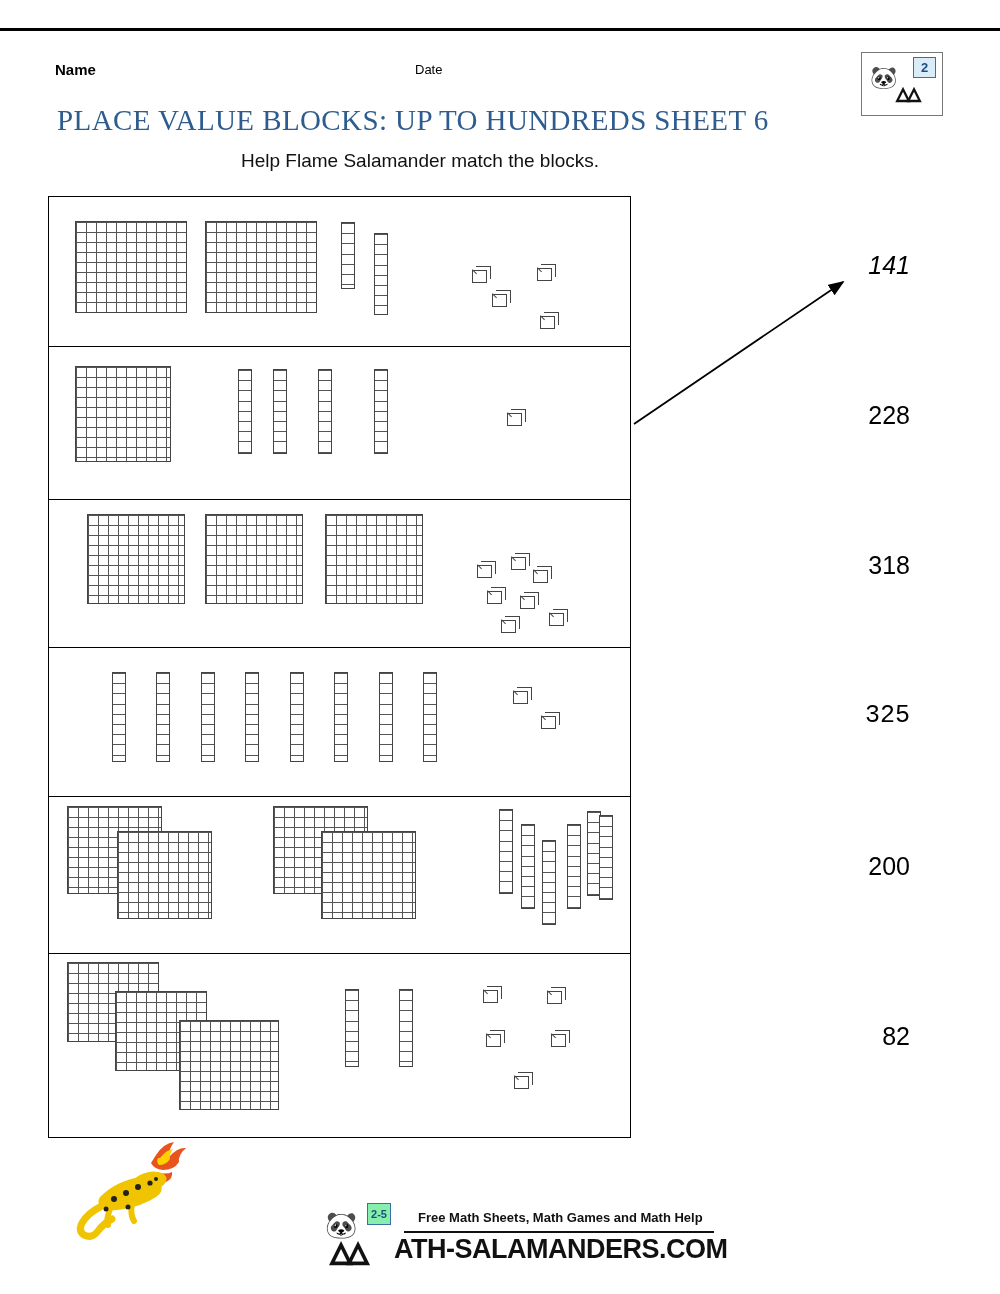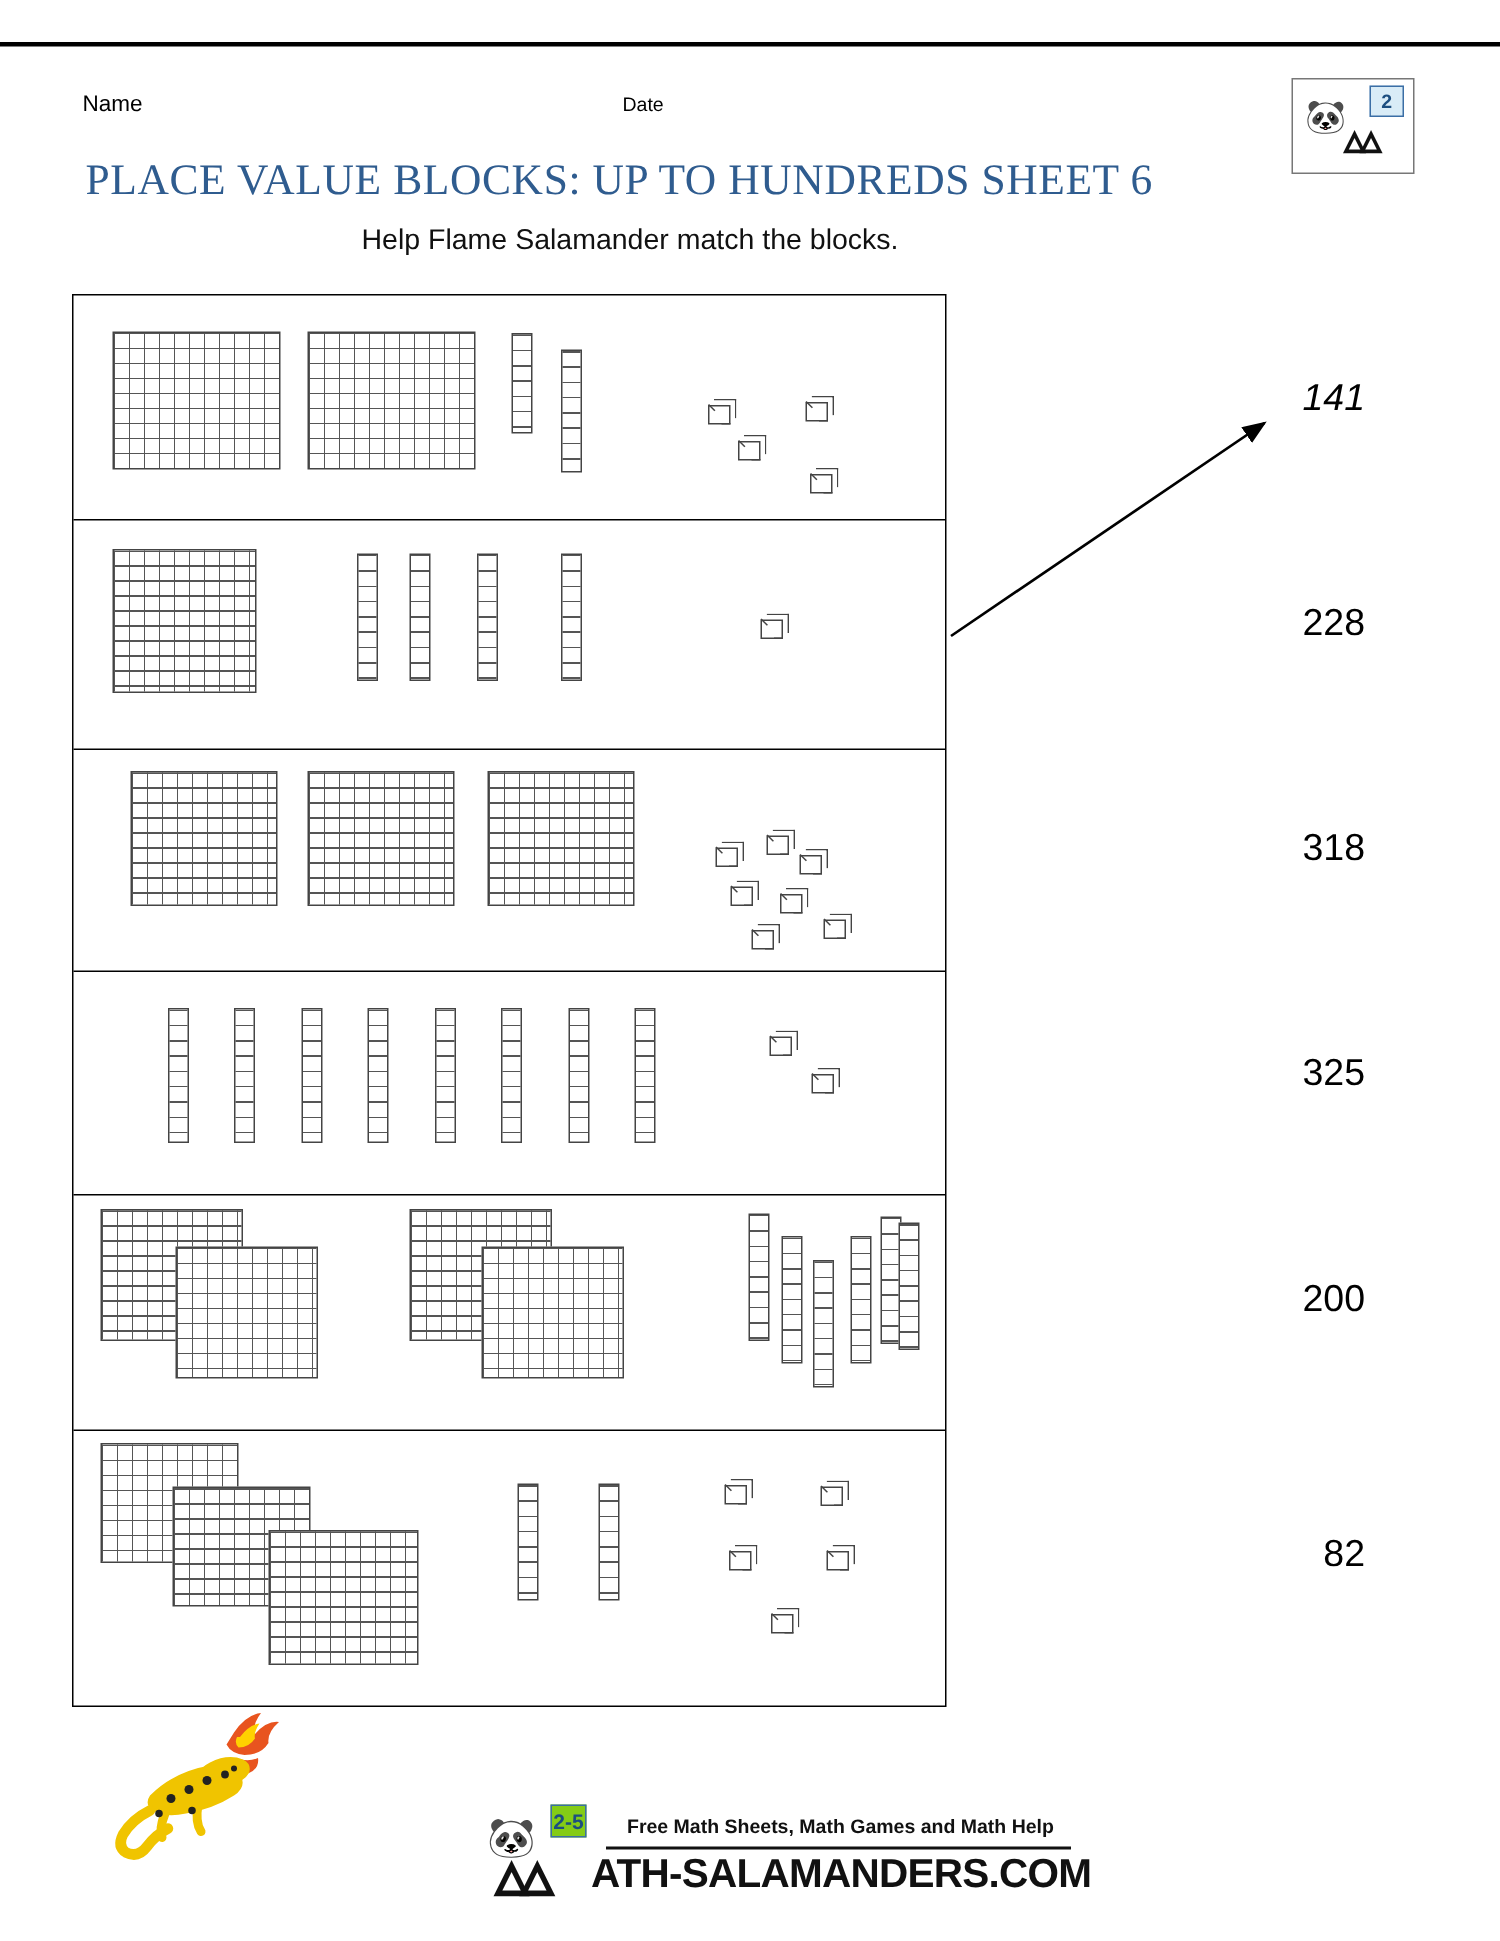--- a/index.html
+++ b/index.html
@@ -18,20 +18,21 @@
   .top-rule {
     position: absolute;
     left: 0; top: 28px;
     width: 1000px; height: 3px;
     background: #000;
   }
   .name-label {
     position: absolute;
     left: 55px; top: 61px;
     font-size: 15px;
+    font-weight: bold;
   }
   .date-label {
     position: absolute;
     left: 415px; top: 62px;
     font-size: 13px;
   }
   .title {
     position: absolute;
     left: 57px; top: 104px;
     font-family: "Liberation Serif", serif;
@@ -165,23 +166,23 @@
     left: 325px; top: 22px;
     font-size: 26px;
     color: #e8b800;
     line-height: 1;
   }
   .footer-chip {
     position: absolute;
     left: 367px; top: 13px;
     width: 22px; height: 20px;
     border: 1px solid #3b6ea5;
-    background: #84cc16;
+    background: #86efac;
     color: #1c4e80;
-    font-size: 14px;
+    font-size: 11px;
     font-weight: bold;
     text-align: center;
     line-height: 20px;
   }
 
   
   .mascot {
     position: absolute;
     left: 70px; top: 1125px;
     width: 130px; height: 120px;
@@ -376,21 +377,21 @@
         <i class="edge-a"></i>
         <i class="edge-b"></i>
       </div>
   </div>
 </div>
 
 <div class="answers">
   <div class="answer" style="top:55px;font-style:italic;">141</div>
   <div class="answer" style="top:205px;">228</div>
   <div class="answer" style="top:355px;">318</div>
-  <div class="answer" style="top:505px;">325</div>
+  <div class="answer" style="top:505px;font-family:Liberation Mono, monospace;">325</div>
   <div class="answer" style="top:656px;">200</div>
   <div class="answer" style="top:826px;">82</div>
 </div>
 
 <svg class="arrow-svg" viewBox="0 0 270 200">
   <defs>
     <marker id="arrowhead" markerWidth="9" markerHeight="7" refX="8" refY="3.5" orient="auto">
       <polygon points="0 0, 9 3.5, 0 7" fill="#000"></polygon>
     </marker>
   </defs>

